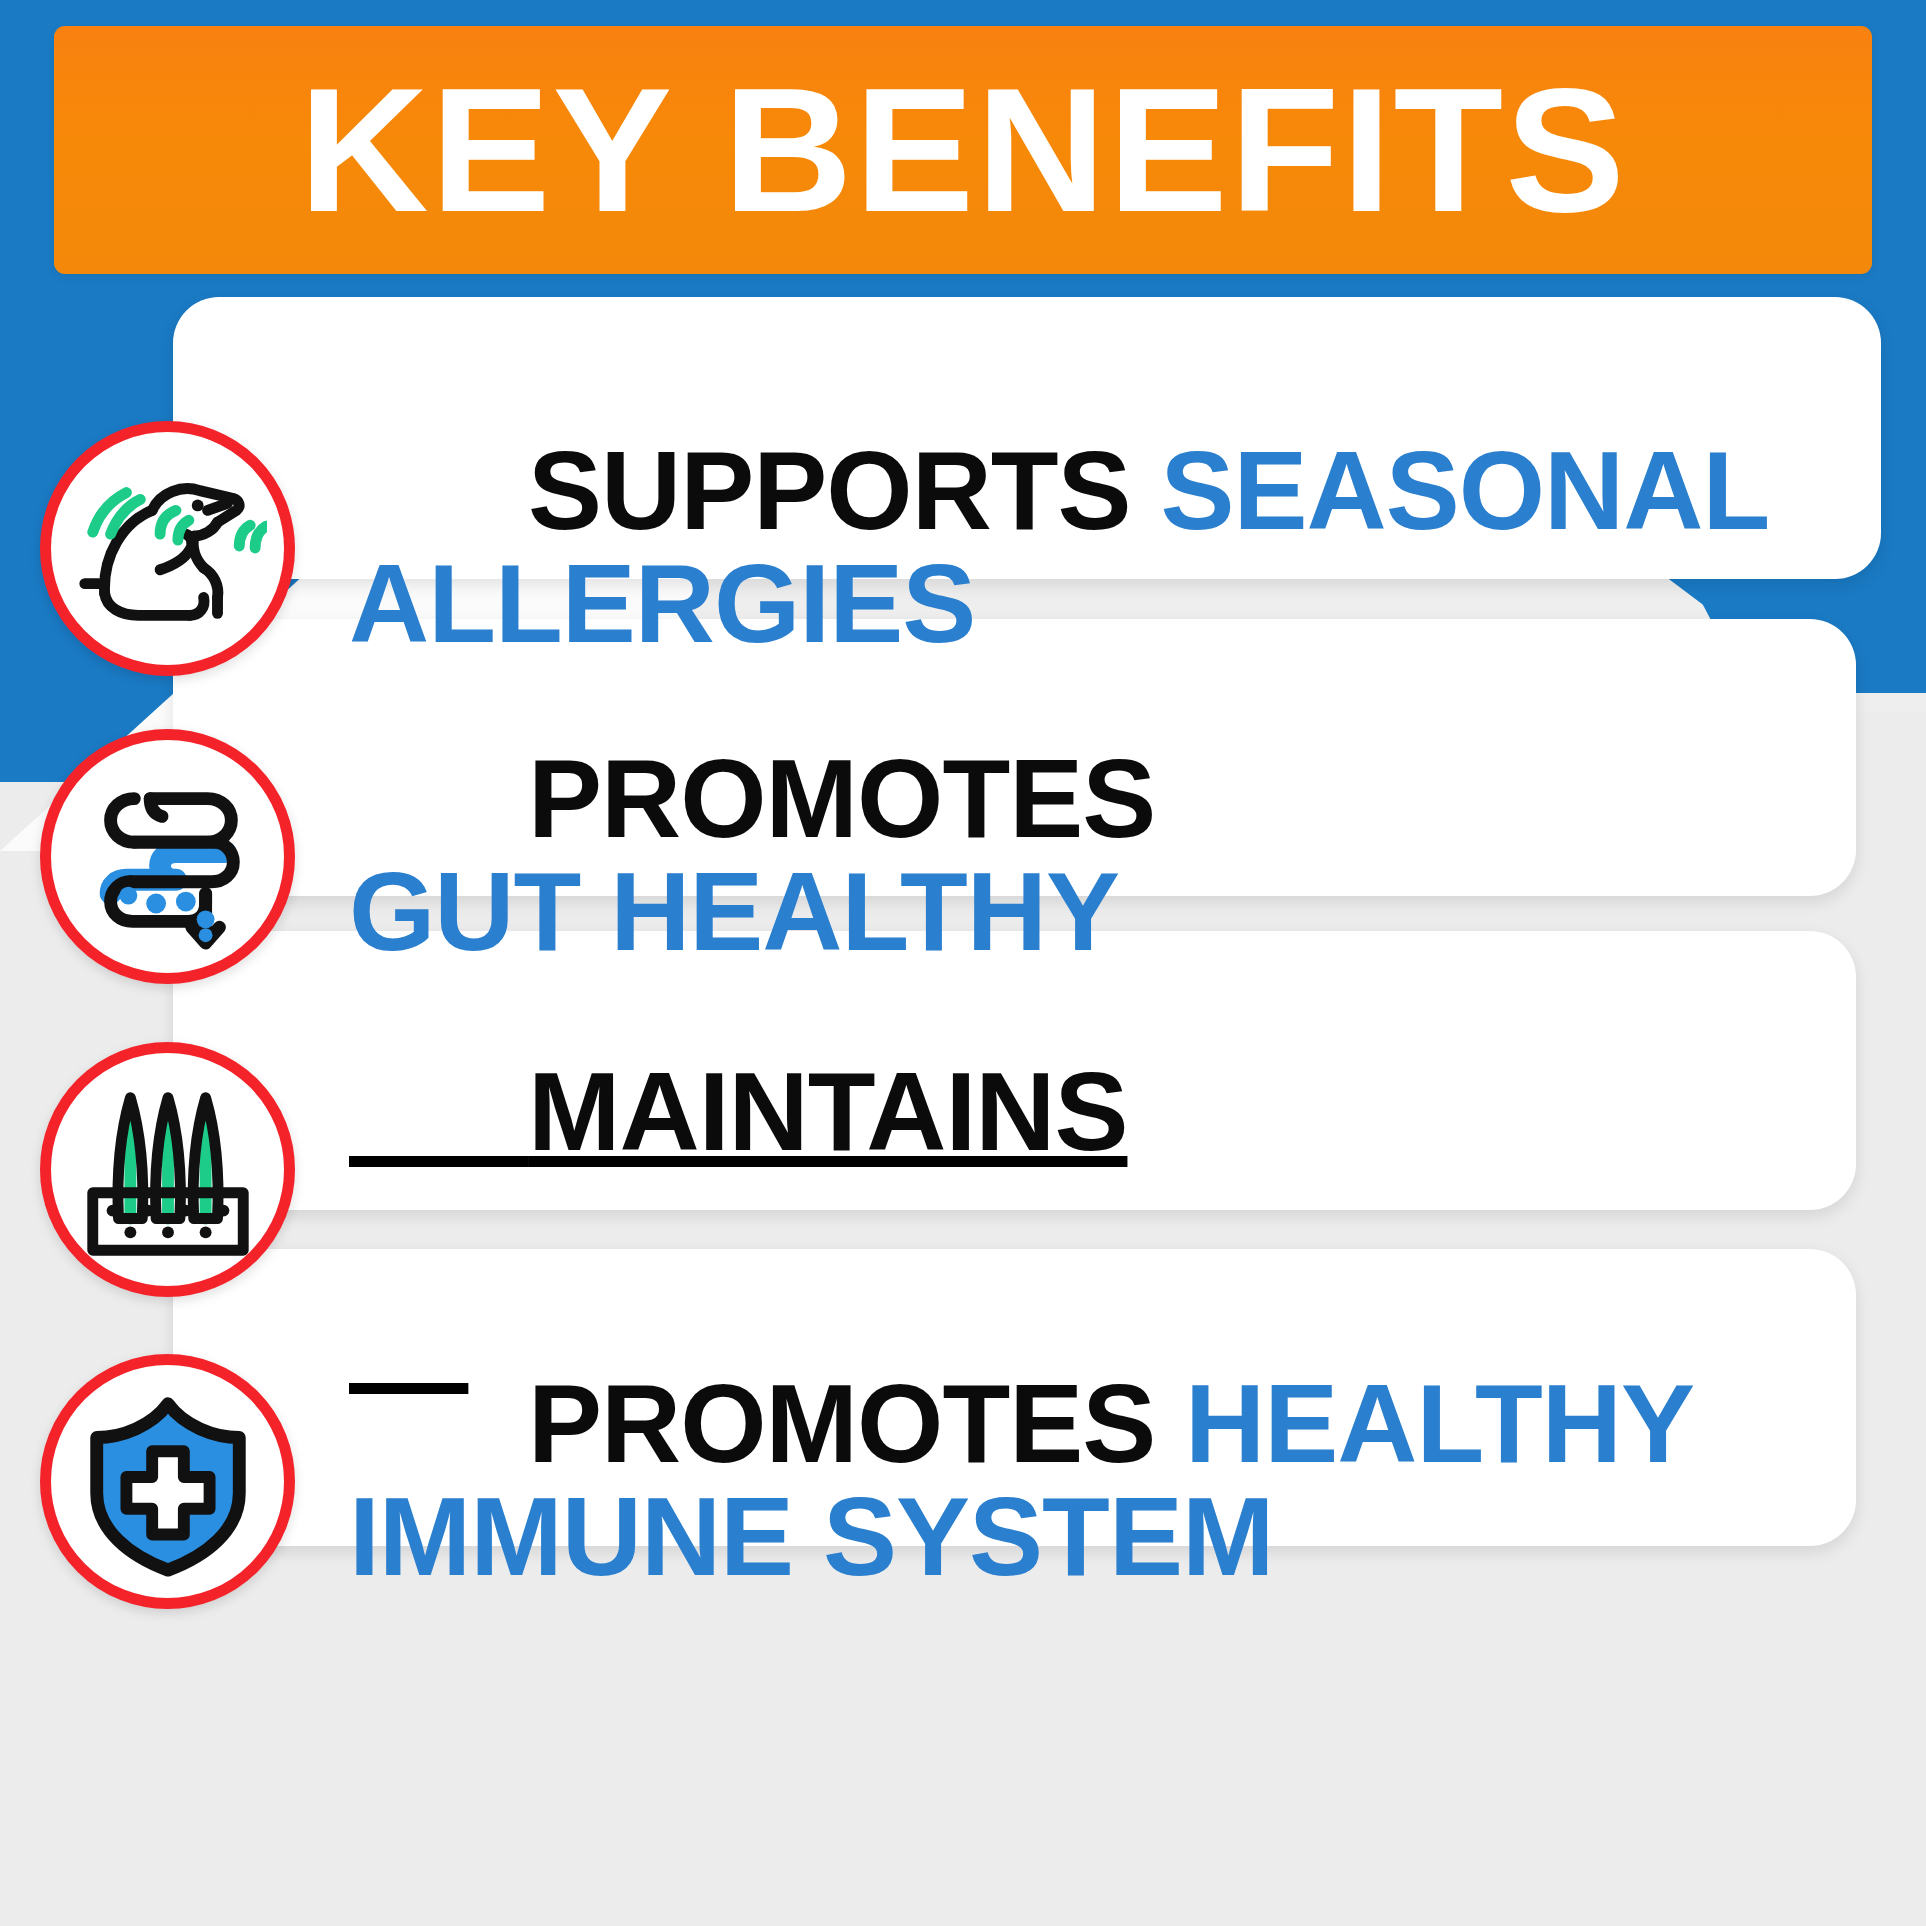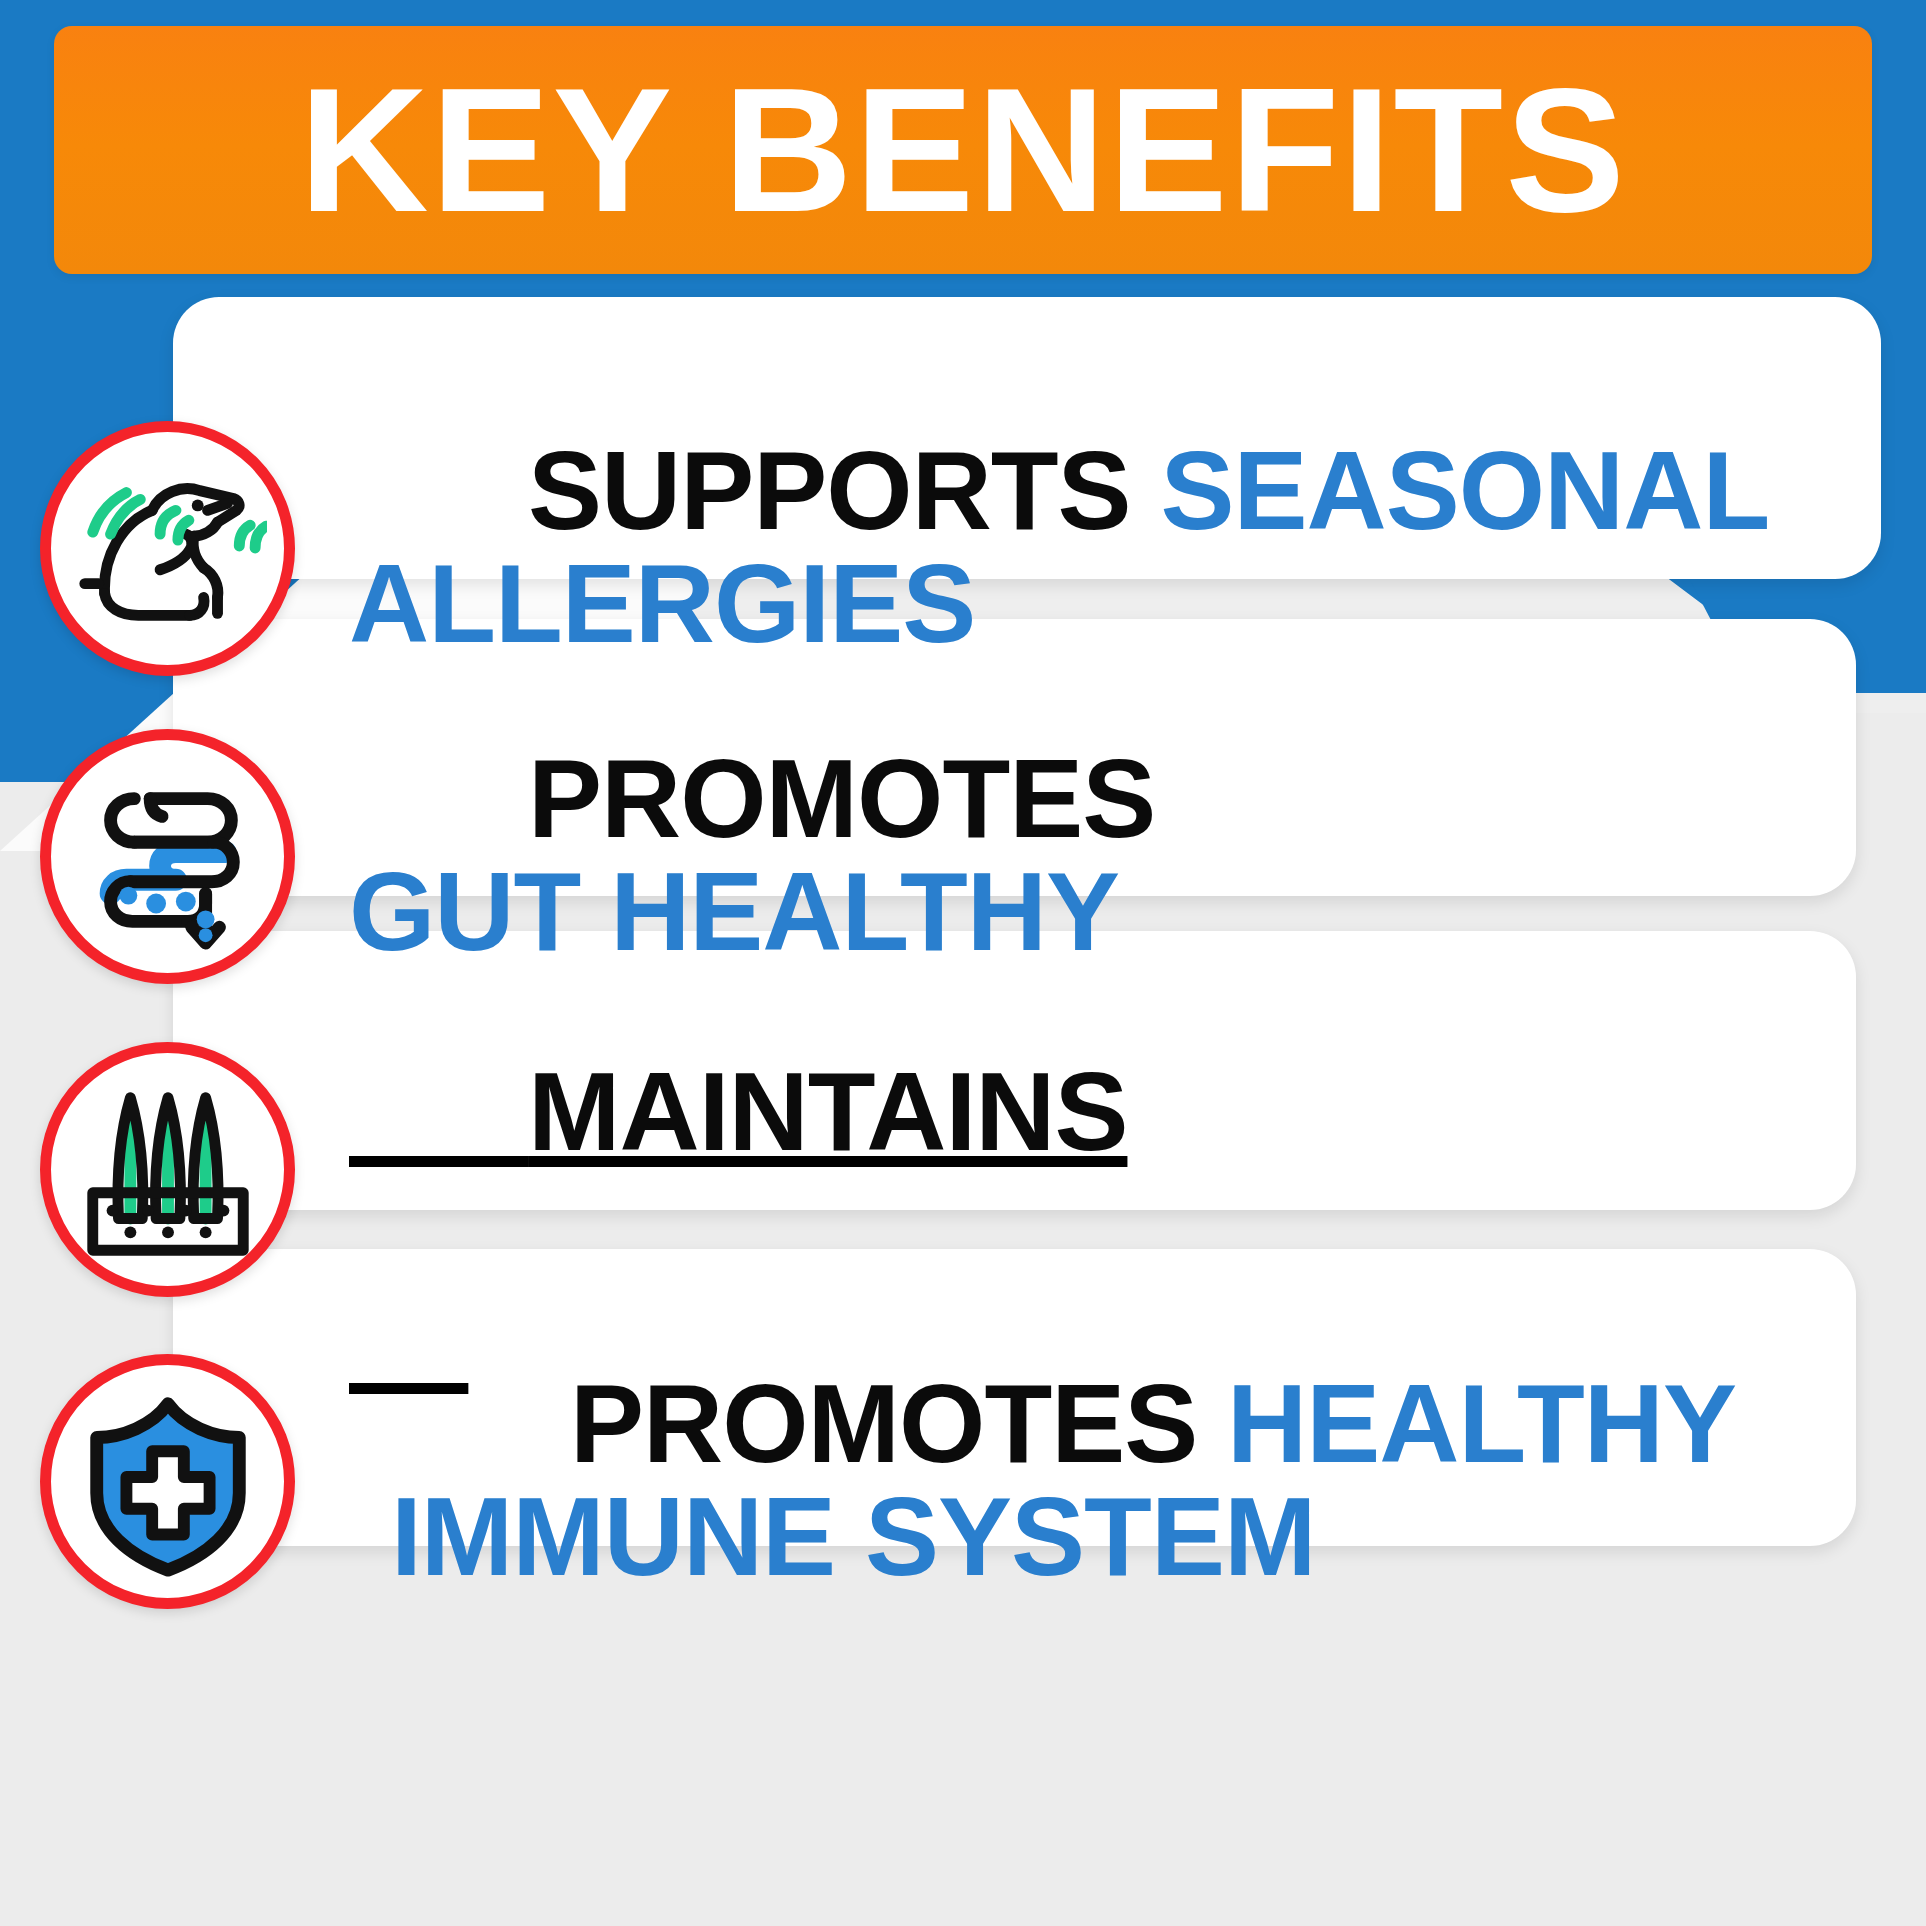--- a/index.html
+++ b/index.html
@@ -66,21 +66,21 @@
   }
 
   
   .header-banner {
     position: absolute;
     left: 54px;
     top: 26px;
     width: 1818px;
     height: 248px;
     background: linear-gradient(180deg, #f98110 0%, #f78908 48%, #f3880a 100%);
-    border-radius: 18px;
+    border-radius: 11px;
     display: flex;
     align-items: center;
     justify-content: center;
     z-index: 3;
     box-shadow: 0 3px 10px rgba(0,0,0,0.07);
   }
   .header-title {
     color: #ffffff;
     font-size: 176px;
     font-weight: bold;
@@ -108,21 +108,21 @@
 
   .row {
     position: absolute;
     z-index: 4;
     display: flex;
     align-items: center;
   }
   .row-0 { left: 40px; top: 322px; }
   .row-1 { left: 40px; top: 630px; }
   .row-2 { left: 40px; top: 943px; text-decoration: underline; }
-  .row-3 { left: 40px; top: 1255px; gap: 42px; }
+  .row-3 { left: 40px; top: 1255px; }
 
   
   .icon-badge {
     width: 255px;
     height: 255px;
     border-radius: 50%;
     background: #ffffff;
     border: 11px solid #f4232a;
     display: flex;
     align-items: center;

